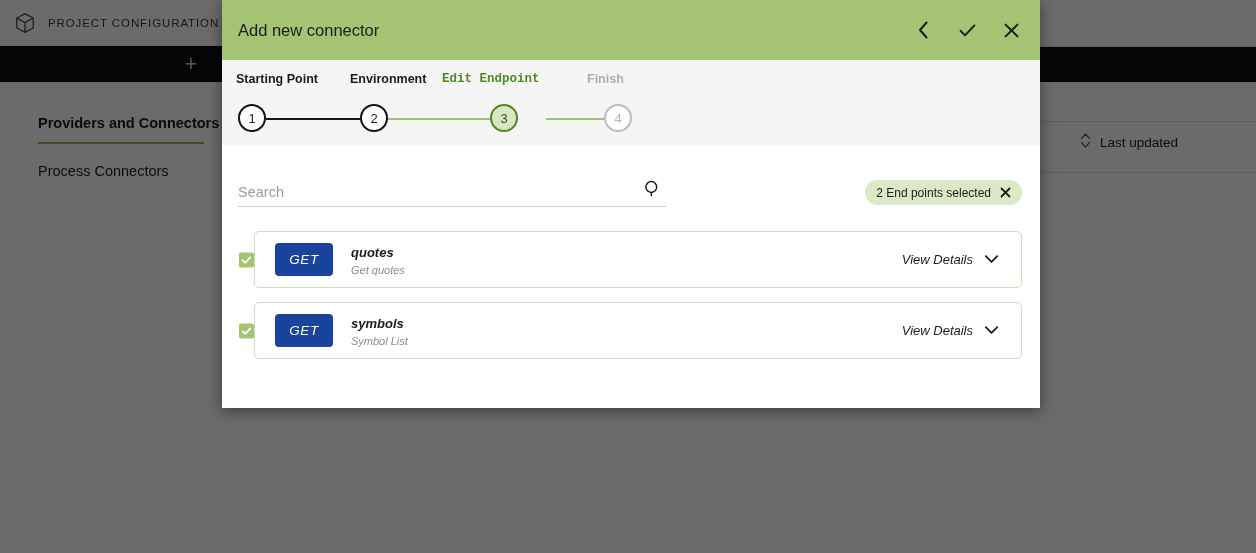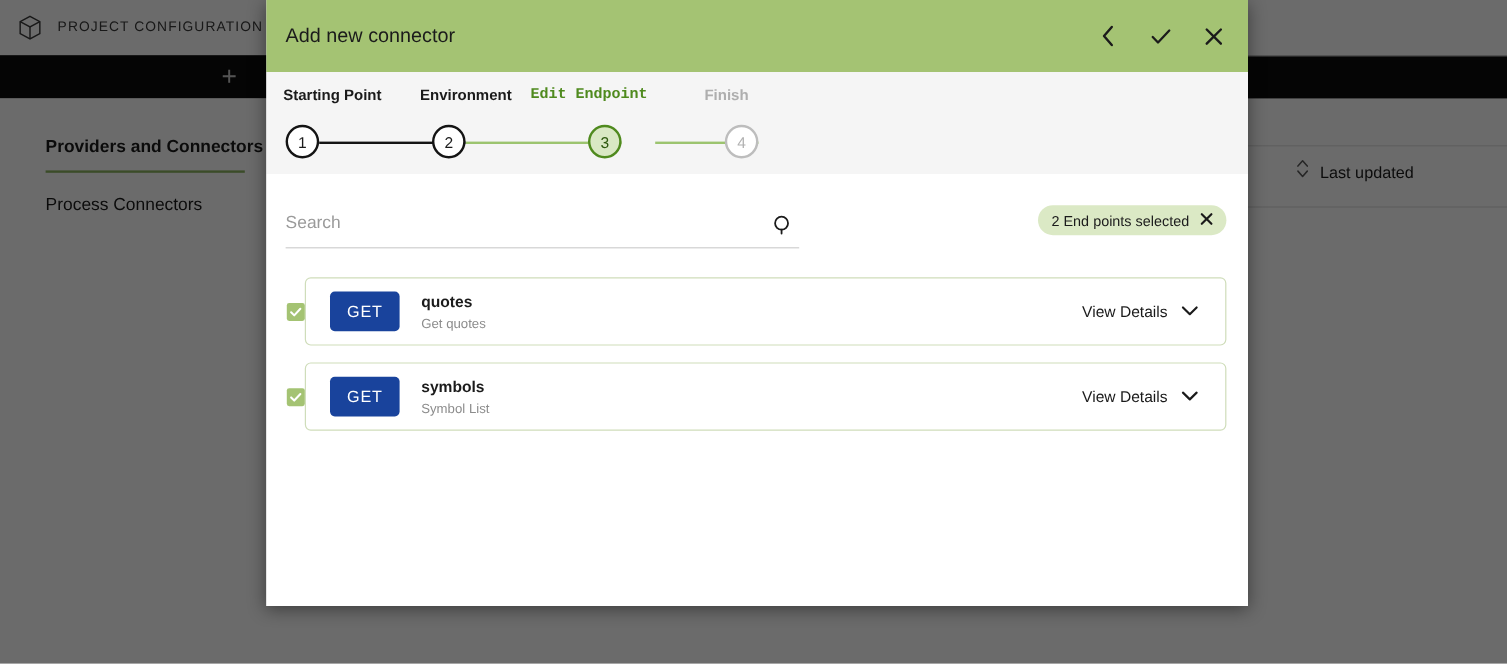--- a/index.html
+++ b/index.html
@@ -76,21 +76,21 @@
   #bg-sort-label { font-size: 13.5px; color: #1c1c1c; }
 
   
   #modal-overlay {
     position: absolute; inset: 0;
     background: rgba(0,0,0,0.58);
   }
 
   
   #modal {
-    position: absolute; left: 222px; top: 0; width: 818px; height: 505px;
+    position: absolute; left: 222px; top: 0; width: 818px; height: 408px;
     background: #ffffff;
     box-shadow: 0 3px 14px rgba(0,0,0,0.45);
     display: flex; flex-direction: column;
   }
   #modal-header {
     height: 60px; background: #a4c373;
     display: flex; align-items: center;
     padding: 0 18px 0 16px;
     flex: 0 0 60px;
   }
@@ -146,21 +146,21 @@
     border-color: #bdbdbd; color: #b2b2b2;
   }
 
   
   #modal-body {
     flex: 1 1 auto; background: #ffffff;
     padding: 26px 18px 0 16px;
     position: relative;
   }
   #search-row {
-    display: flex; height: 36px; gap: 24px;
+    display: flex; align-items: flex-end; height: 36px; gap: 24px;
   }
   #search-field {
     position: relative; width: 428px;
     border-bottom: 1px solid #cfcfcf;
     padding-bottom: 6px;
     display: flex; align-items: center;
   }
   #search-input {
     border: 0; outline: 0; width: 100%;
     font-family: "Liberation Sans", sans-serif;
@@ -171,21 +171,21 @@
   #search-icon { position: absolute; right: 4px; bottom: 4px; }
   #selected-chip {
     margin-left: auto; margin-bottom: 2px;
     background: #dbe9c5; border-radius: 13px;
     height: 25px; padding: 0 11px;
     display: flex; align-items: center; gap: 9px;
     cursor: pointer;
   }
   #selected-chip-label { font-size: 12px; color: #1b1b1b; }
 
-  #endpoint-list { margin-top: 24px; }
+  #endpoint-list { margin-top: 24px; font-style: italic; }
   .endpoint-row {
     position: relative;
     display: flex; align-items: center;
     height: 57px; margin-bottom: 14px;
     margin-left: 16px;
     border: 1px solid #cfddba;
     border-radius: 5px;
     background: #ffffff;
     cursor: pointer;
   }

